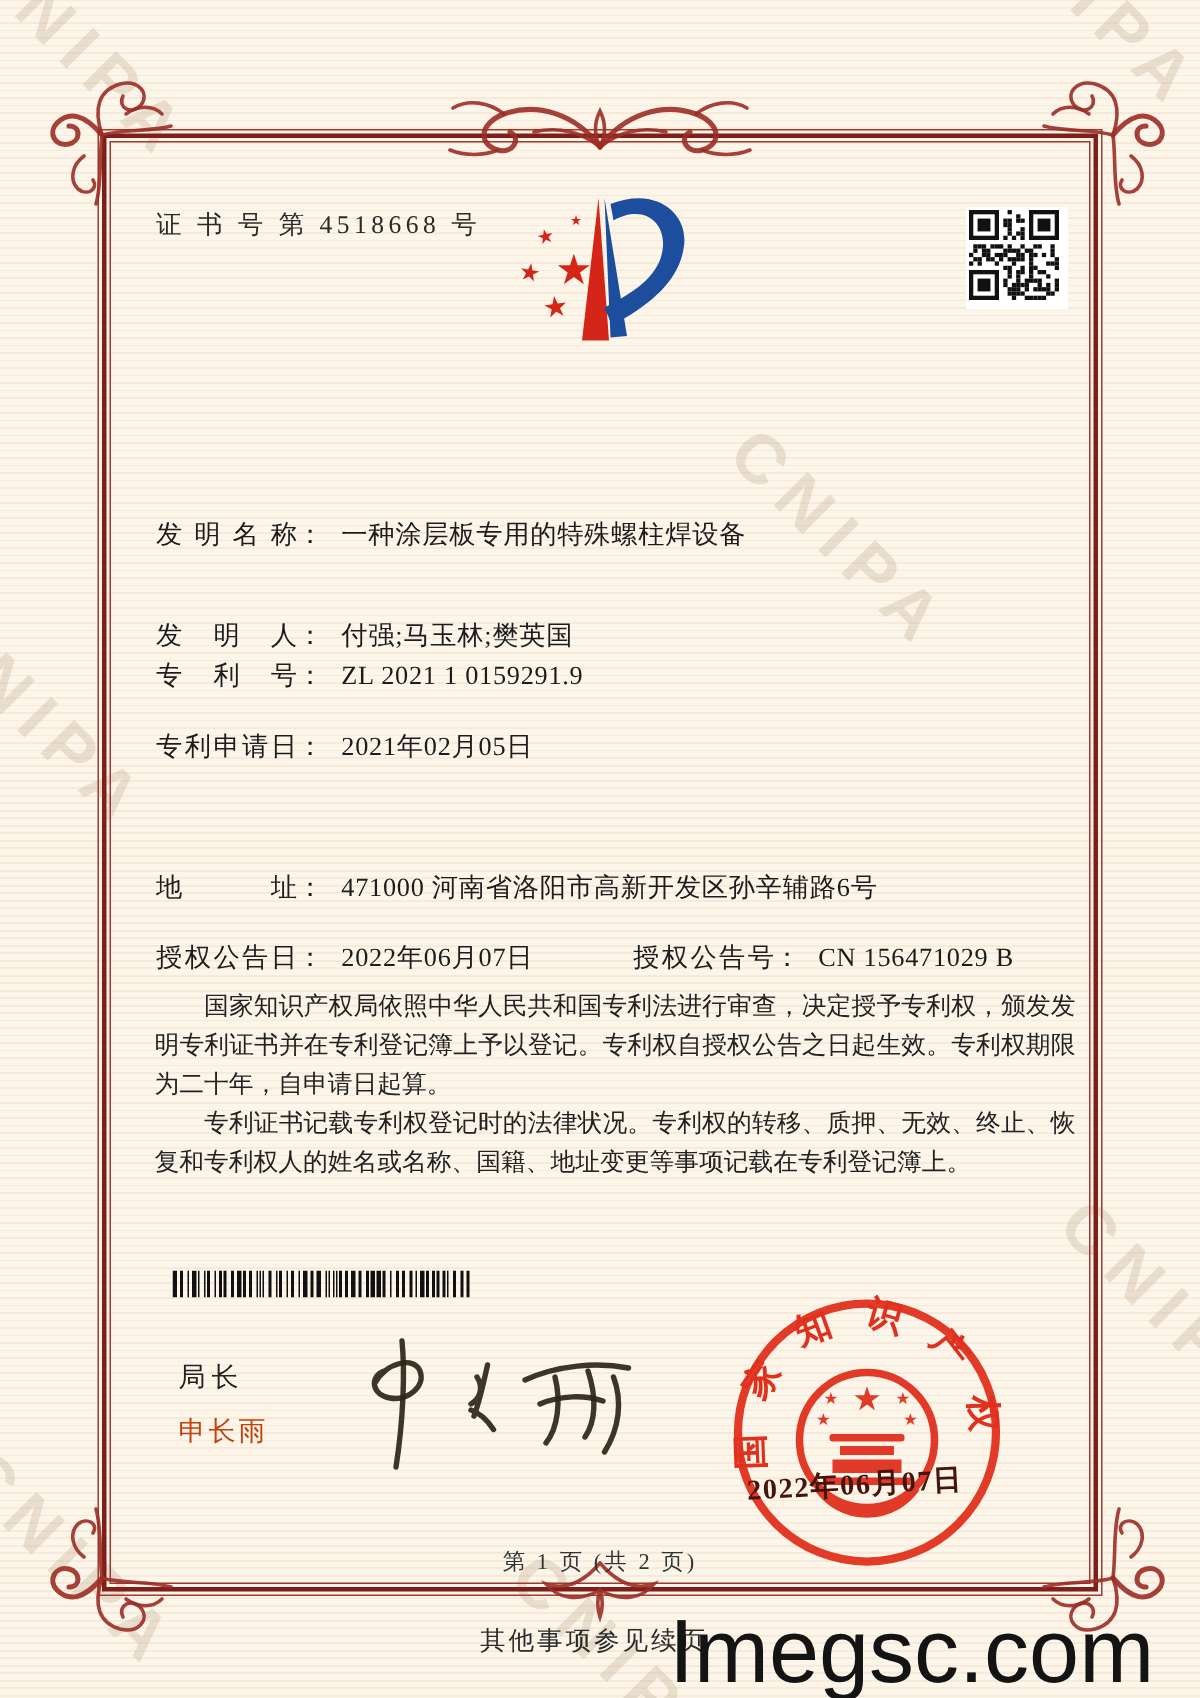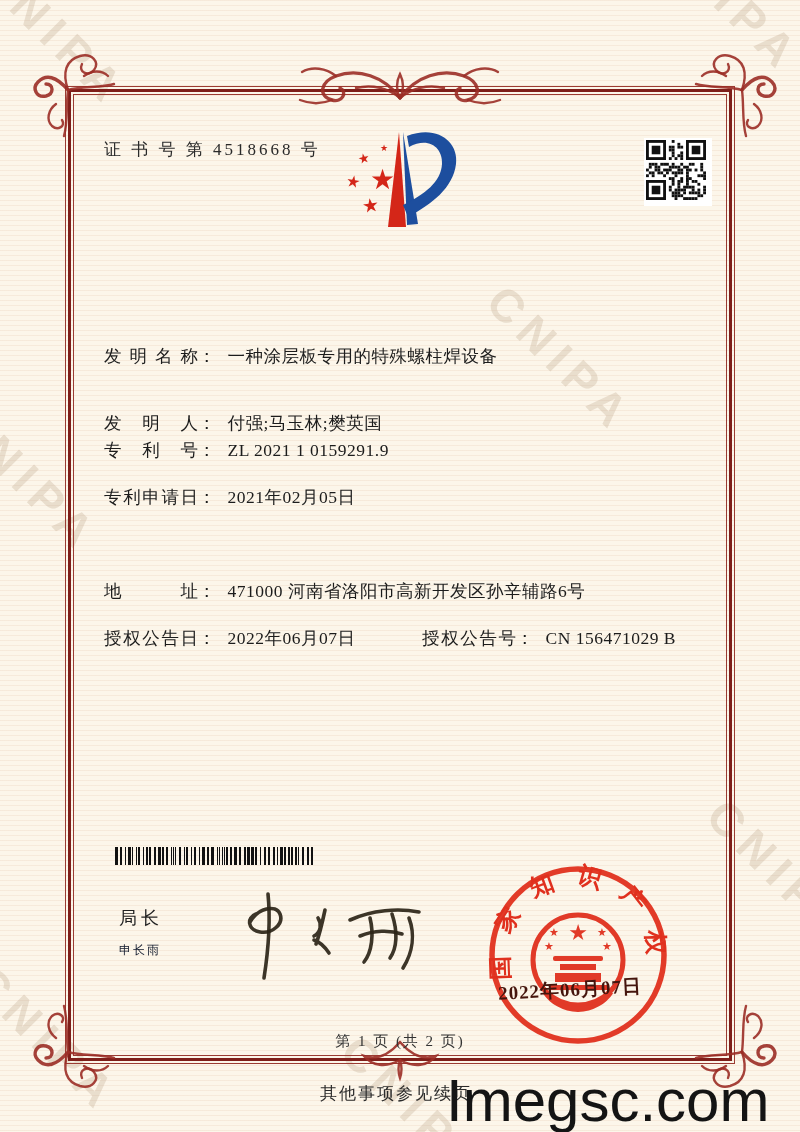--- a/index.html
+++ b/index.html
@@ -58,21 +58,21 @@
   .pair2 .flabel{width:94px;}
 
   
   .legal{position:absolute;left:103px;top:658px;width:614px;font-size:16.5px;
          line-height:26px;color:#222;text-align:justify;}
   .legal p{margin:0;text-indent:2em;}
 
   .barcode{position:absolute;left:115px;top:847px;width:202px;height:18px;}
 
   .sig-title{position:absolute;left:119px;top:906px;font-size:18px;letter-spacing:4px;color:#222;}
-  .sig-name{position:absolute;left:119px;top:942px;font-size:12px;letter-spacing:2px;color:#0f172a;}
+  .sig-name{position:absolute;left:119px;top:942px;font-size:18px;letter-spacing:2px;color:#c2410c;}
   .sig-script{position:absolute;left:222px;top:882px;}
   .sig-script path{fill:none;stroke:#2b2417;stroke-width:3.6;stroke-linecap:round;stroke-linejoin:round;opacity:.92;}
 
   
   .seal{position:absolute;left:483px;top:860px;}
   .seal .red{fill:var(--seal-red);} .seal .ring{fill:none;stroke:var(--seal-red);}
   .seal text{font-family:"Liberation Serif",serif;}
   .seal-arc-text{font-size:24px;font-weight:bold;letter-spacing:20px;fill:var(--seal-red);}
   .seal-date{font-size:19px;font-weight:bold;letter-spacing:1px;fill:#45150d;}
 
@@ -306,20 +306,24 @@
     <span class="flabel">专利申请日</span><span class="colon">：</span><span class="fvalue">2021年02月05日</span>
   </div>
   <div class="fr" style="top:579px;">
     <span class="flabel">地址</span><span class="colon">：</span><span class="fvalue">471000 河南省洛阳市高新开发区孙辛辅路6号</span>
   </div>
   <div class="fr" style="top:626px;width:614px;">
     <span><span class="flabel">授权公告日</span><span class="colon">：</span><span class="fvalue">2022年06月07日</span></span>
     <span class="pair2"><span class="flabel">授权公告号</span><span class="colon">：</span><span class="fvalue">CN 156471029 B</span></span>
   </div>
 
+  <div class="legal">
+    <p>国家知识产权局依照中华人民共和国专利法进行审查，决定授予专利权，颁发发明专利证书并在专利登记簿上予以登记。专利权自授权公告之日起生效。专利权期限为二十年，自申请日起算。</p>
+    <p>专利证书记载专利权登记时的法律状况。专利权的转移、质押、无效、终止、恢复和专利权人的姓名或名称、国籍、地址变更等事项记载在专利登记簿上。</p>
+  </div>
 
   <div class="barcode"><svg id="bc" width="202" height="18">
         <rect x="0" y="0" width="3" height="18" fill="#111"></rect>
         <rect x="5" y="0" width="2" height="18" fill="#111"></rect>
         <rect x="10" y="0" width="1" height="18" fill="#111"></rect>
         <rect x="13" y="0" width="3" height="18" fill="#111"></rect>
         <rect x="17" y="0" width="1" height="18" fill="#111"></rect>
         <rect x="21" y="0" width="1" height="18" fill="#111"></rect>
         <rect x="23" y="0" width="2" height="18" fill="#111"></rect>
         <rect x="28" y="0" width="1" height="18" fill="#111"></rect>

